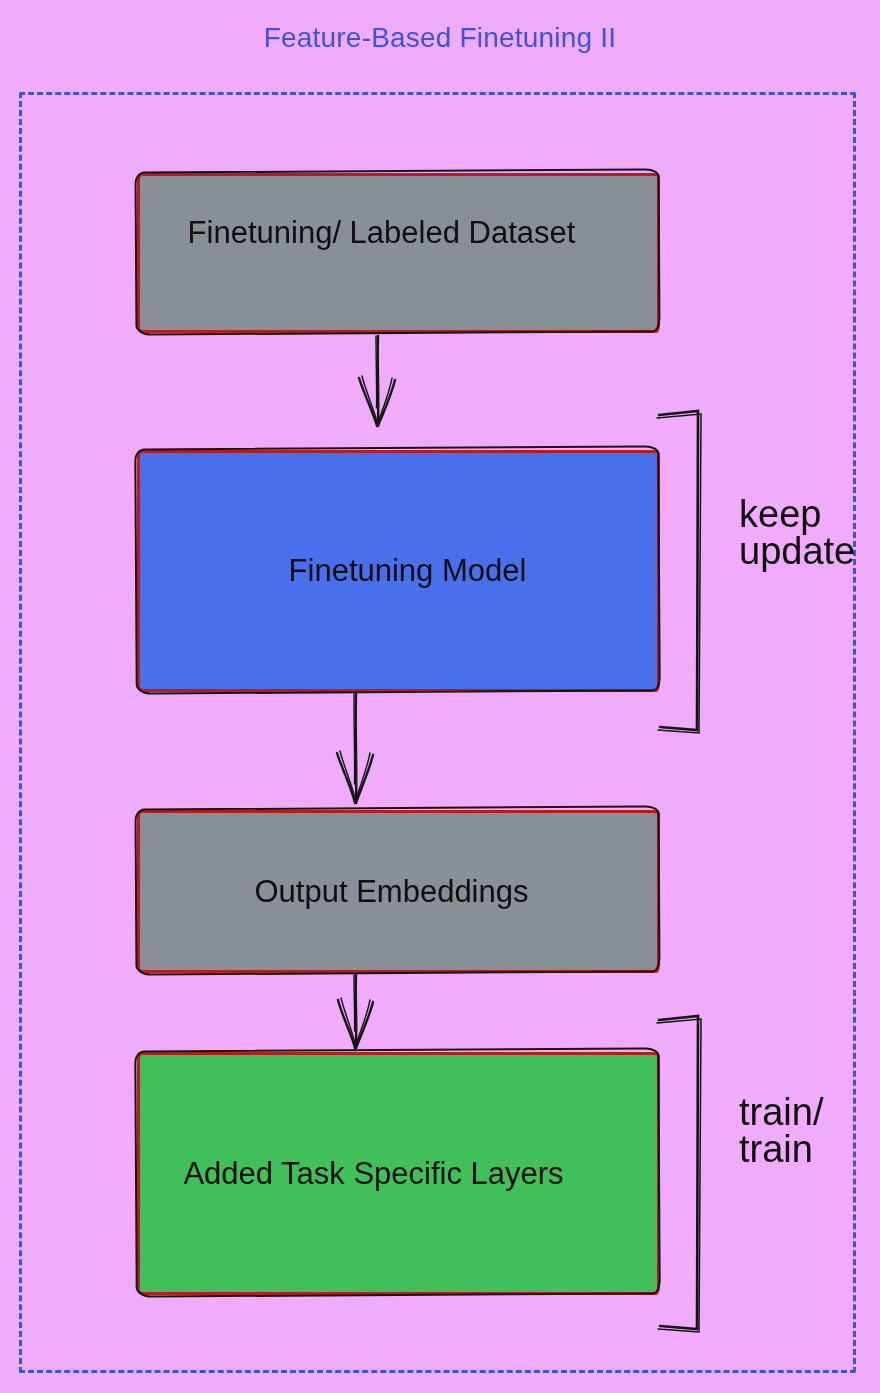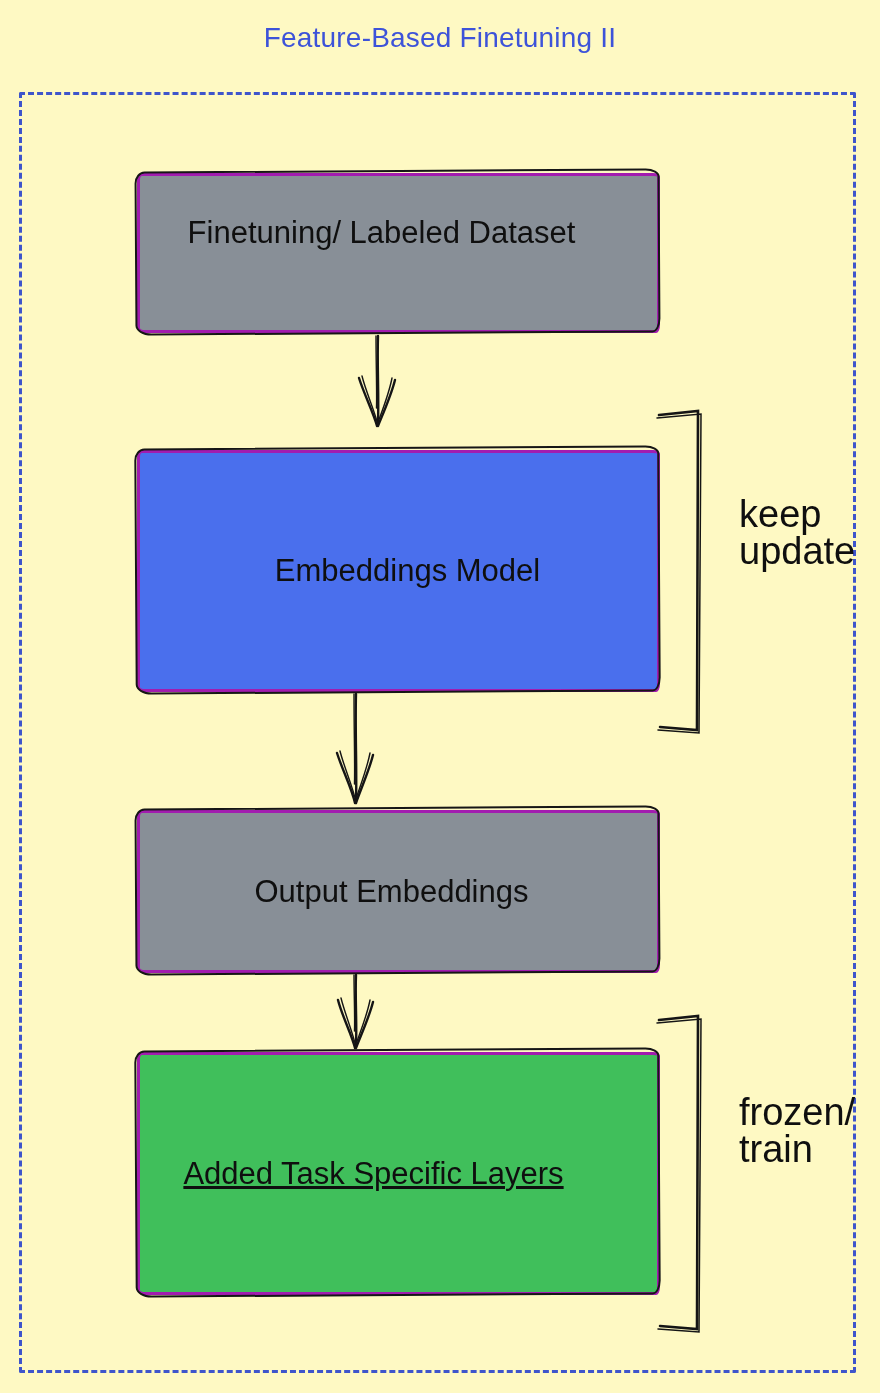--- a/index.html
+++ b/index.html
@@ -1,50 +1,50 @@
 <!DOCTYPE html>
 <html><head>
 <meta charset="utf-8">
 <style>
   html,body{margin:0;padding:0;background:#ffffff;}
   .canvas{
-    position:relative;width:880px;height:1393px;background:#fef9c3;overflow:hidden;
+    position:relative;width:880px;height:1393px;background:#f0abfc;overflow:hidden;
     font-family:"Liberation Sans", sans-serif;
   }
   .title{
     position:absolute;left:0;top:22px;width:880px;text-align:center;
     font-size:28px;letter-spacing:.2px;font-weight:500;
   }
   .frame{
     position:absolute;left:19px;top:92px;width:837px;height:1281px;
     border:3px dashed #3E55CB;border-radius:2px;box-sizing:border-box;
   }
   .node{
     position:absolute;left:137px;width:523px;box-sizing:border-box;
-    border:3px solid #a21caf;
+    border:3px solid #b91c1c;
     border-radius:5px 7px 4px 8px / 7px 4px 8px 5px;
   }
   .node::after{ 
     content:"";position:absolute;inset:-6px -3px -4px -5px;pointer-events:none;
     border:2px solid #161616;
     border-radius:10px 14px 8px 16px / 12px 8px 14px 10px;
     transform:rotate(-0.35deg);
   }
   .node1{top:173px;height:160px;}
   .node2{top:450px;height:242px;}
   .node3{top:810px;height:163px;}
   .node4{top:1052px;height:243px;}
   .label{
     position:absolute;inset:0;display:flex;align-items:center;justify-content:center;
     font-size:31px;color:#0f0f0f;white-space:nowrap;
   }
   .label-1{padding-right:34px;padding-bottom:40px;}
   .label-2{padding-left:18px;}
   .label-3{padding-right:14px;}
-  .label-4{padding-right:50px;text-decoration:underline;}
+  .label-4{padding-right:50px;}
   .arrow,.bracket{position:absolute;}
   .arrow-1{left:349px;top:334px;}
   .arrow-2{left:327px;top:692px;}
   .arrow-3{left:327px;top:973px;}
   .bracket-1{left:652px;top:407px;}
   .bracket-2{left:652px;top:1012px;}
   .annotation{
     position:absolute;font-size:38px;line-height:37px;color:#0f0f0f;white-space:nowrap;
   }
   .annotation-1{left:739px;top:496px;}
@@ -68,21 +68,21 @@
       <path d="M29,2 C28,32 30,60 29,90" stroke-width="2.4"></path>
       <path d="M27,2 C27,30 28,56 27.5,74" stroke-width="1.4"></path>
       <path d="M10,44 C15,60 25,80 28,92" stroke-width="2.4"></path>
       <path d="M13,42 C17,58 26,78 29,91" stroke-width="1.4"></path>
       <path d="M46,46 C42,62 33,82 29,92" stroke-width="2.4"></path>
       <path d="M43,44 C40,60 32,80 28,91" stroke-width="1.4"></path>
     </g>
   </svg>
 
   <div class="node node2" style="background: rgb(74, 111, 237);">
-    <span class="label label-2">Embeddings Model</span>
+    <span class="label label-2">Finetuning Model</span>
   </div>
 
   <svg class="bracket bracket-1" width="54" height="330" viewBox="0 0 54 330">
     <g fill="none" stroke="#151515" stroke-linecap="round">
       <path d="M7,8 L46,4 L45,323 L8,320" stroke-width="2.6"></path>
       <path d="M5,11 L49,7 L47,326 L6,323" stroke-width="1.5"></path>
     </g>
   </svg>
   <div class="annotation annotation-1">
     <div>keep</div>
@@ -119,17 +119,17 @@
     <span class="label label-4">Added Task Specific Layers</span>
   </div>
 
   <svg class="bracket bracket-2" width="54" height="324" viewBox="0 0 54 324">
     <g fill="none" stroke="#151515" stroke-linecap="round">
       <path d="M7,8 L46,4 L45,317 L8,314" stroke-width="2.6"></path>
       <path d="M5,11 L49,7 L47,320 L6,317" stroke-width="1.5"></path>
     </g>
   </svg>
   <div class="annotation annotation-2">
-    <div>frozen/</div>
+    <div>train/</div>
     <div>train</div>
   </div>
 
 </div>
 
 </body></html>

